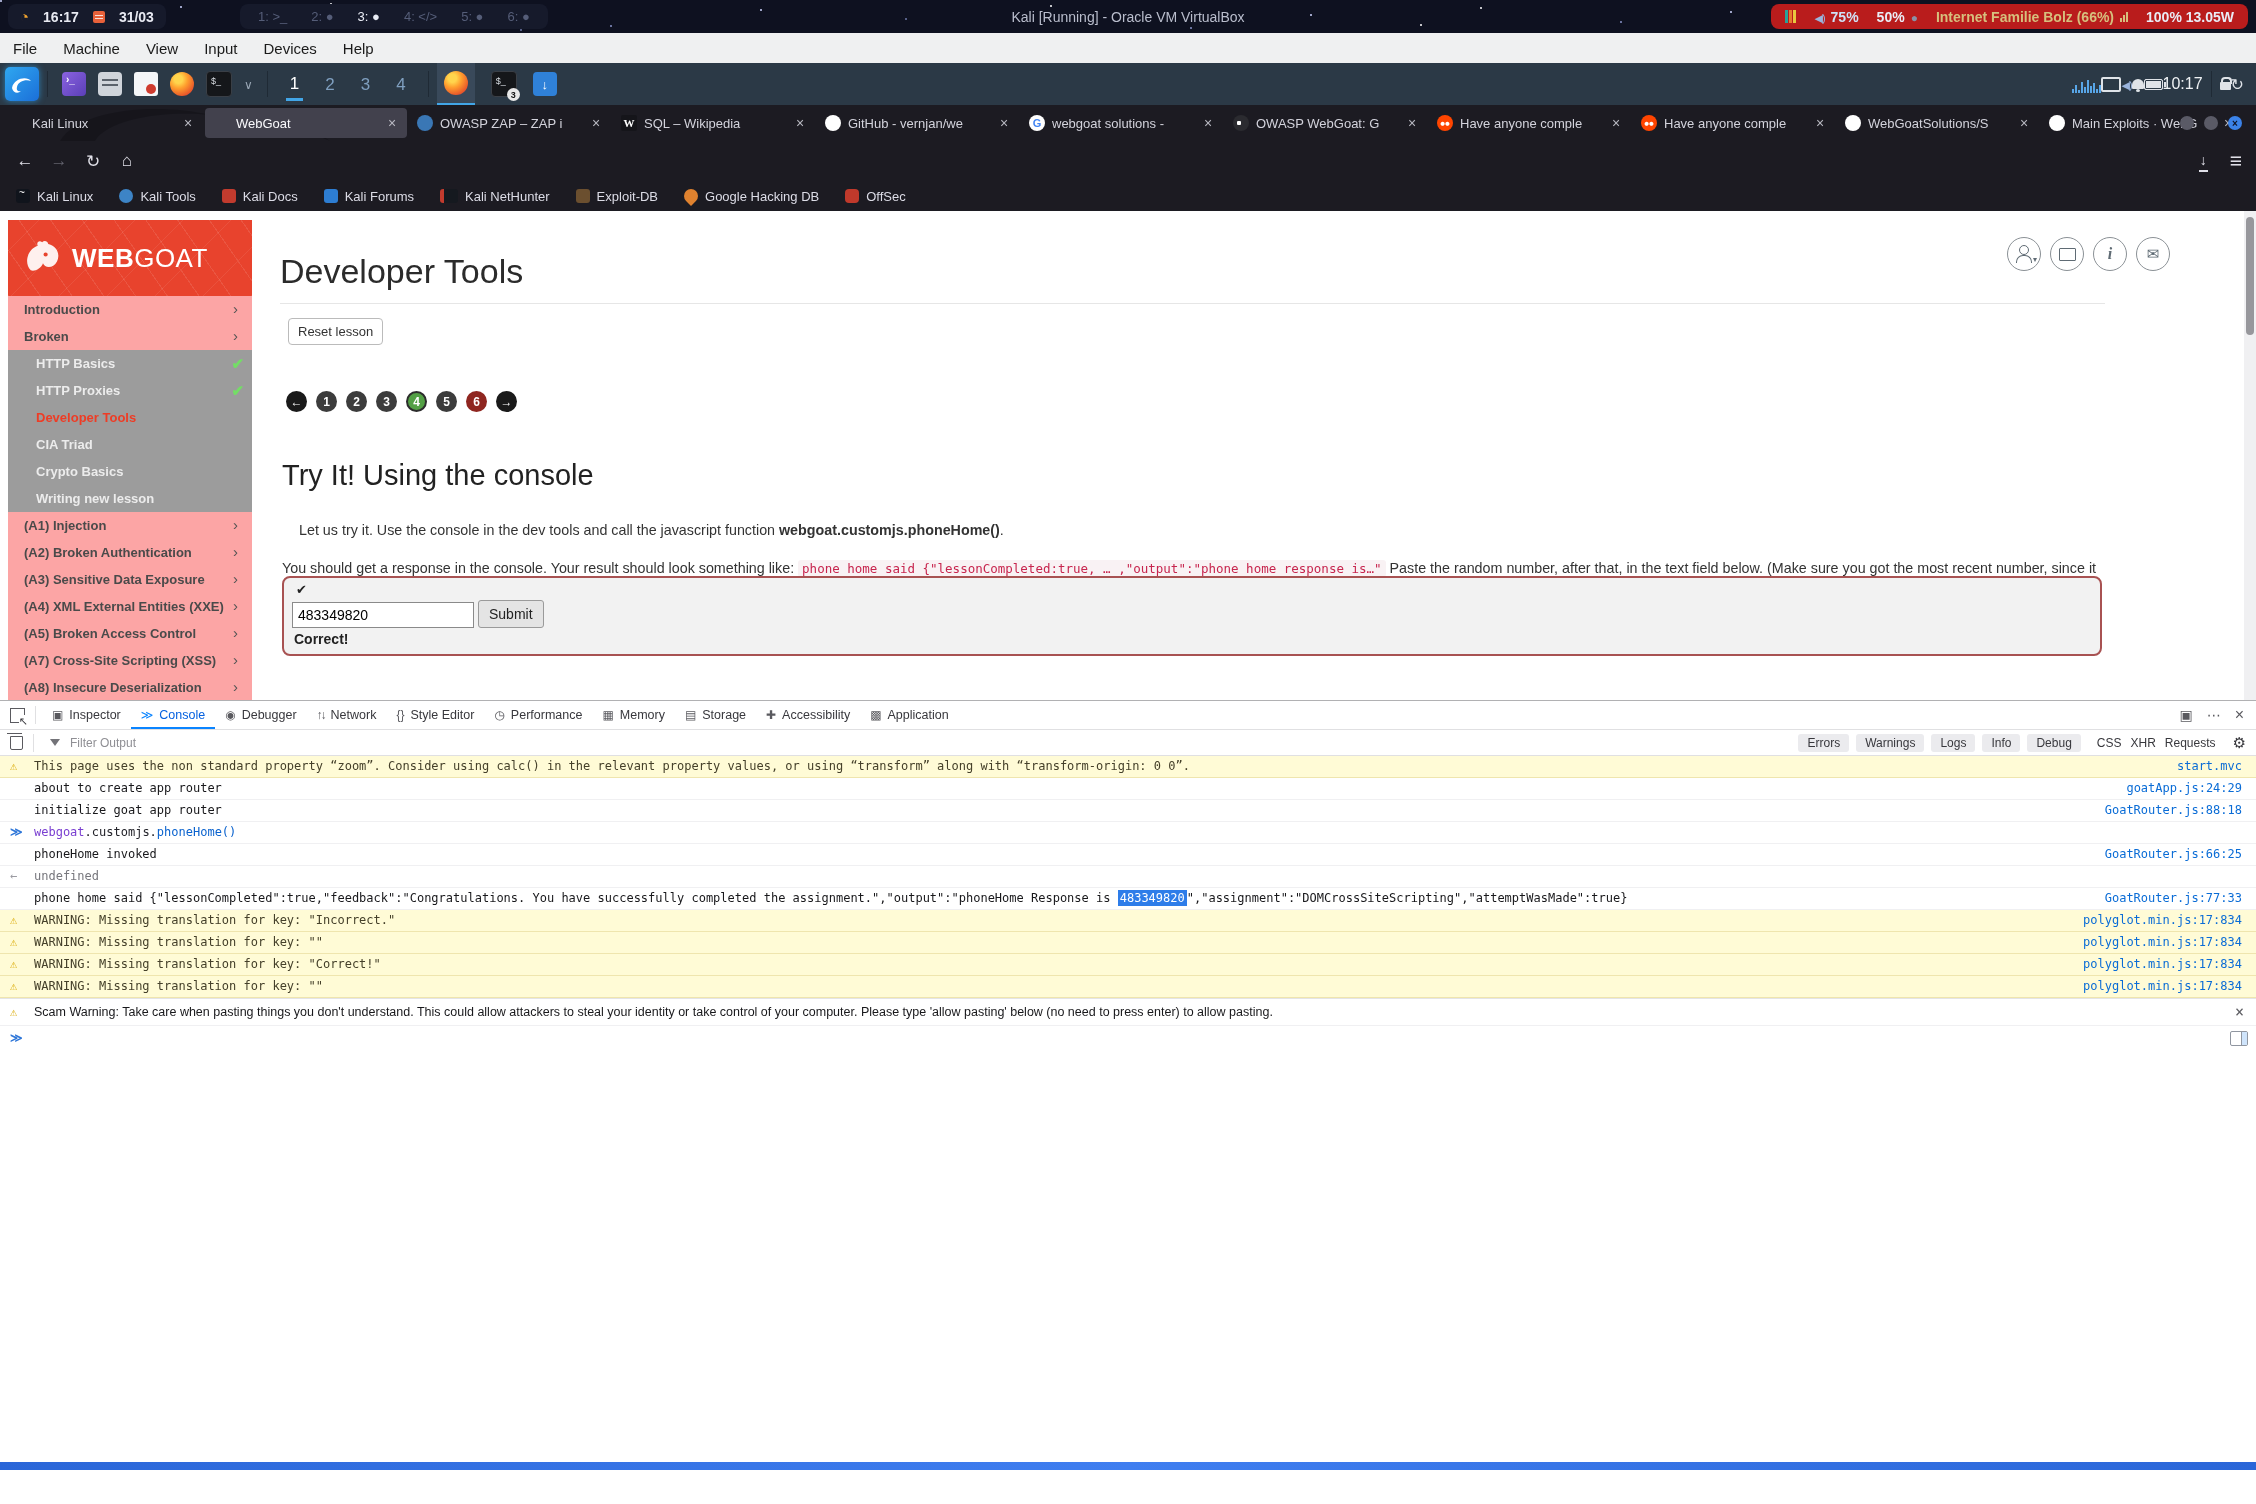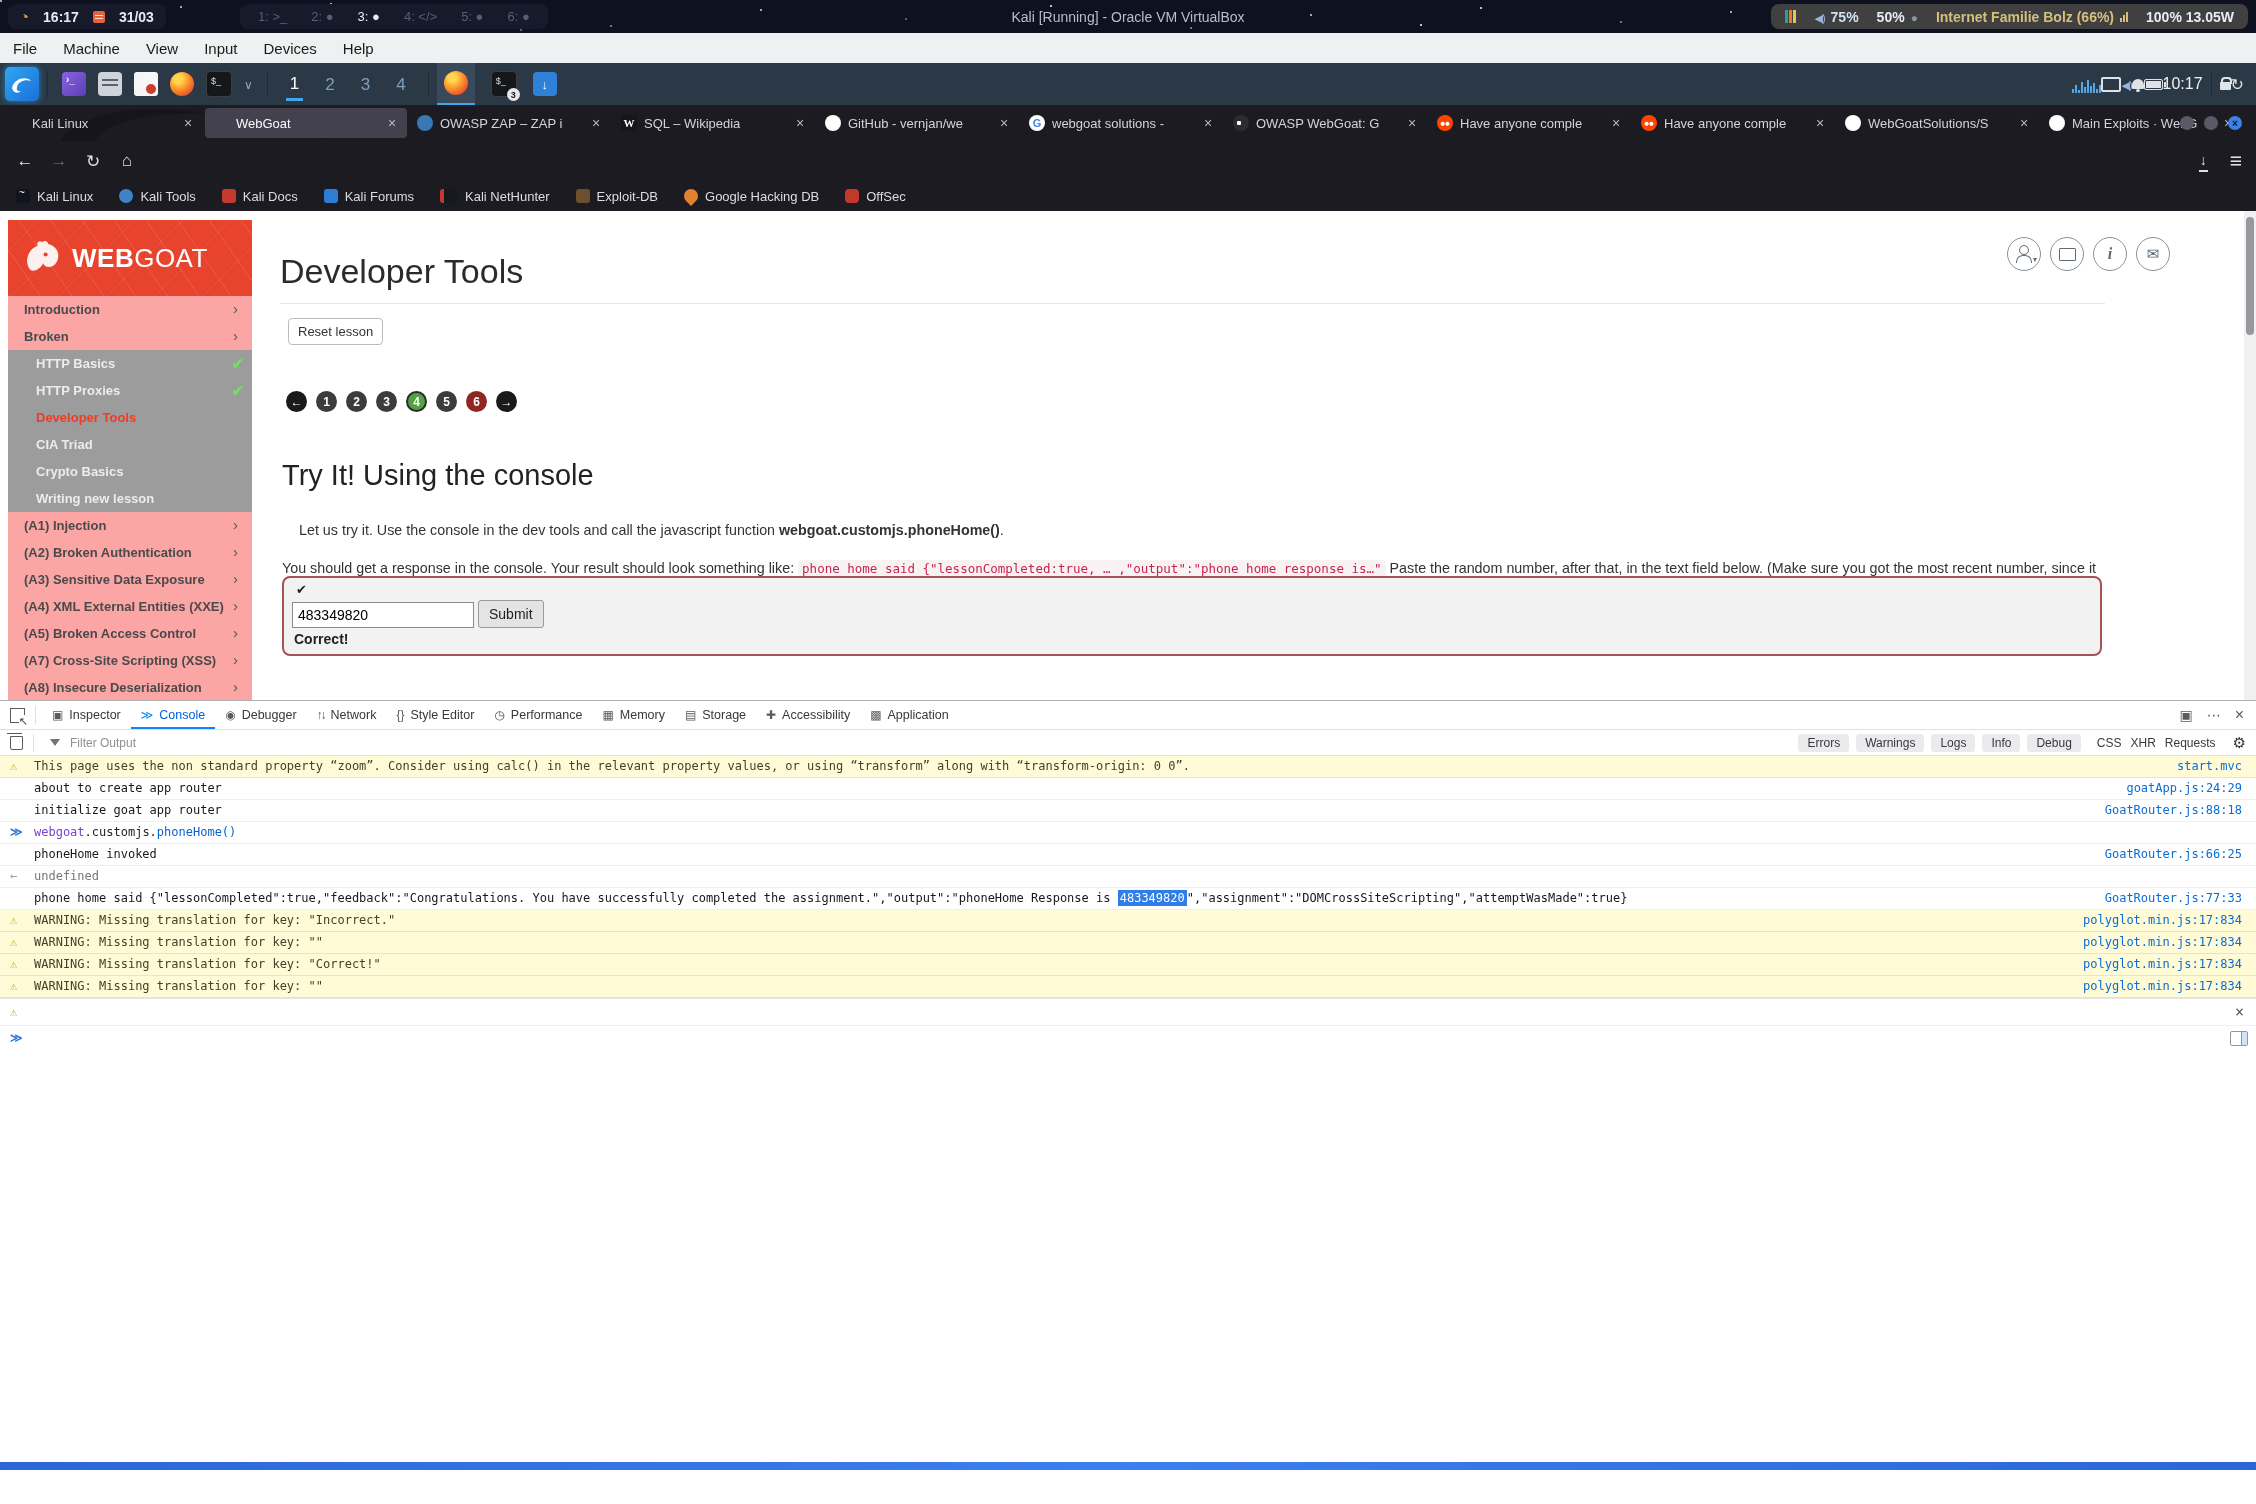--- a/index.html
+++ b/index.html
@@ -12,21 +12,21 @@
     1050px 5px #fff,1190px 27px #8893c8,1310px 14px #cfd6ff,1480px 7px #fff,1620px 21px #8893c8,1730px 11px #cfd6ff,
     1835px 26px #6f7aa8,2060px 9px #fff,2150px 19px #8893c8,2230px 6px #cfd6ff,90px 15px #8893c8,330px 3px #fff,
     520px 29px #6f7aa8,1890px 4px #cfd6ff,1420px 24px #fff,250px 26px #6f7aa8;}
   .hb-left{position:absolute;left:8px;top:4px;height:25px;display:flex;align-items:center;gap:14px;background:#161a2b;border-radius:8px;padding:0 12px;font-weight:bold;}
   .hb-clock-icon{color:#f0a32f;font-size:15px;}
   .hb-cal-icon{width:12px;height:12px;background:#e8613a;border-radius:2px;position:relative;}
   .hb-cal-icon::before{content:"";position:absolute;left:2px;top:4px;right:2px;bottom:2px;background:repeating-linear-gradient(#ffffffcc 0 1px,transparent 1px 3px);}
   .hb-ws{position:absolute;left:240px;top:4px;height:25px;display:flex;align-items:center;gap:24px;background:#161a2b;border-radius:8px;padding:0 18px;color:#555d78;font-size:13px;}
   .hb-ws-item[data-state="active"]{color:#e9ecf5;}
   .hb-title{position:absolute;left:0;right:0;top:0;height:33px;display:flex;align-items:center;justify-content:center;color:#b9bdcc;font-size:14px;}
-  .hb-right{position:absolute;right:8px;top:4px;height:25px;display:flex;align-items:center;gap:18px;background:#404040;border-radius:8px;padding:0 14px;}
+  .hb-right{position:absolute;right:8px;top:4px;height:25px;display:flex;align-items:center;gap:18px;background:#b91c1c;border-radius:8px;padding:0 14px;}
   .vbtray{display:flex;gap:1px;}
   .vbtray i{width:3px;height:13px;display:block;}
   .hb-seg{display:flex;align-items:center;gap:6px;}
   .spk::before{content:"◀)";color:#9ab4dd;font-size:11px;letter-spacing:-1px;}
   .hb-vol{color:#cfe0f5;font-weight:bold;}
   .hb-bri{color:#e9ecf5;font-weight:bold;}
   .dot-gray::before{content:"●";color:#8a90a5;font-size:12px;}
   .wifi-bars{display:flex;align-items:flex-end;gap:1px;}
   .wifi-bars i{width:2px;background:#d6bf7d;display:block;}
   .hb-net{color:#d6bf7d;font-weight:bold;}
@@ -741,20 +741,21 @@
         <span class="ctext">WARNING: Missing translation for key: "Correct!"</span>
         <span class="csrc">polyglot.min.js:17:834</span>
       </div>
       <div class="crow lvl-warn">
         <span class="cicon icon-warn"></span>
         <span class="ctext">WARNING: Missing translation for key: ""</span>
         <span class="csrc">polyglot.min.js:17:834</span>
       </div>
       <div class="crow scam">
         <span class="cicon icon-warn"></span>
+        <span class="ctext scam-text">Scam Warning: Take care when pasting things you don't understand. This could allow attackers to steal your identity or take control of your computer. Please type 'allow pasting' below (no need to press enter) to allow pasting.</span>
         <span class="scam-close"></span>
       </div>
       <div class="crow promptline">
         <span class="cicon icon-prompt"></span>
         <span class="editor-toggle"></span>
       </div>
     </div>
   </div>
 
   <div class="blue-strip"></div>

